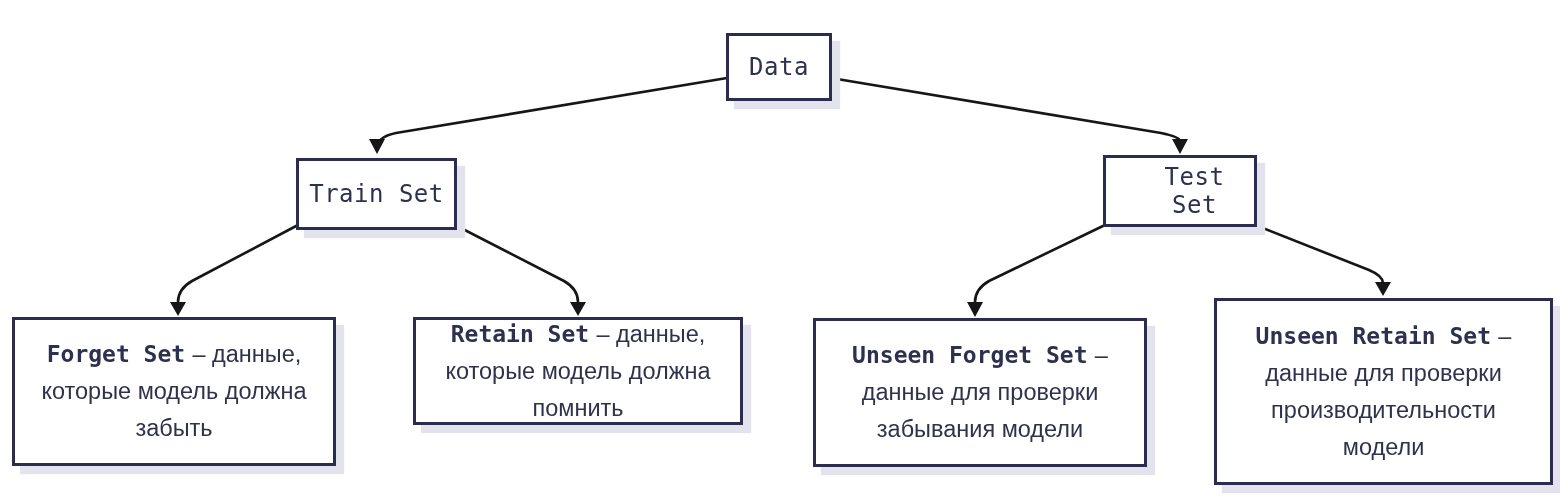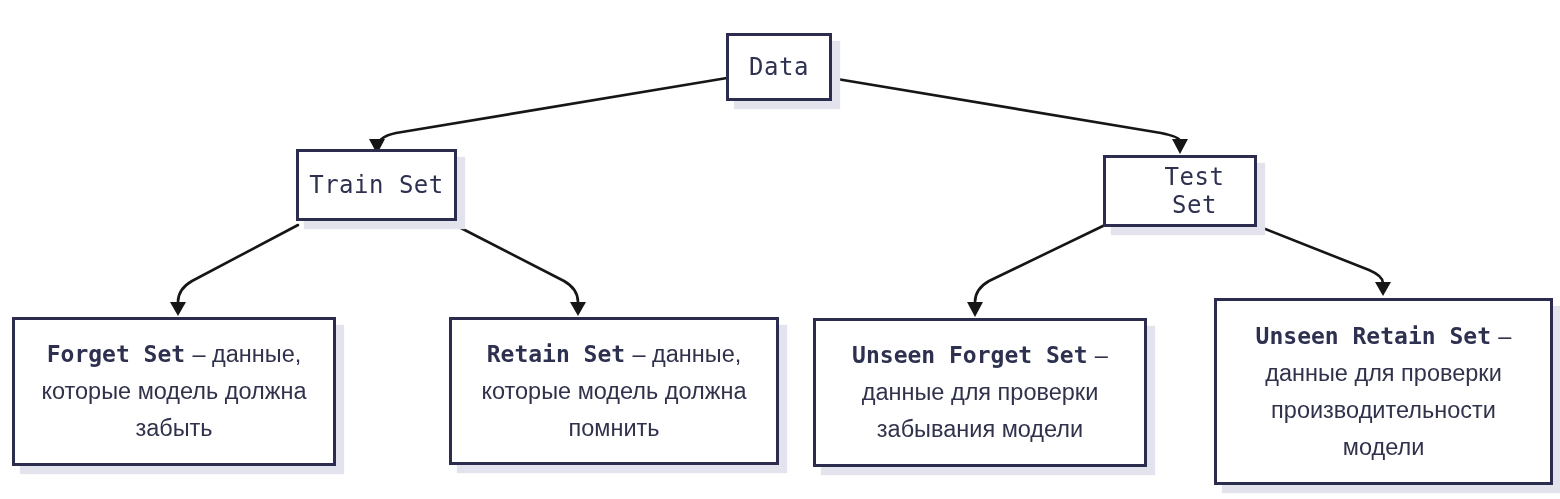--- a/index.html
+++ b/index.html
@@ -64,24 +64,24 @@
     font-weight: bold;
     font-size: 23px;
     color: var(--node-text);
   }
   .leaf-desc {
     font-family: "Liberation Sans", "DejaVu Sans", sans-serif;
     font-size: 23.5px;
   }
   
   #node-root   { left: 726px; top: 12px;  width: 106px; height: 68px; margin-top: 21px; }
-  #node-train  { left: 296px; top: 149px; width: 161px; height: 72px; }
+  #node-train  { left: 296px; top: 158px; width: 161px; height: 72px; }
   #node-test   { left: 1103px; top: 155px; width: 154px; height: 72px; padding-left: 29px; }
   #leaf-forget        { left: 12px;   top: 317px; width: 324px; height: 149px; }
-  #leaf-retain        { left: 413px;  top: 317px; width: 330px; height: 148px; margin-left: 36px; }
+  #leaf-retain        { left: 413px;  top: 317px; width: 330px; height: 108px; }
   #leaf-unseen-forget { left: 813px;  top: 318px; width: 334px; height: 149px; justify-content: flex-end; }
   #leaf-unseen-retain { left: 1214px; top: 298px; width: 339px; height: 187px; text-align: center; }
 </style>
 </head>
 <body>
 
 <div class="canvas">
 
   <svg class="edges" viewBox="0 0 1560 499" xmlns="http://www.w3.org/2000/svg">
 

